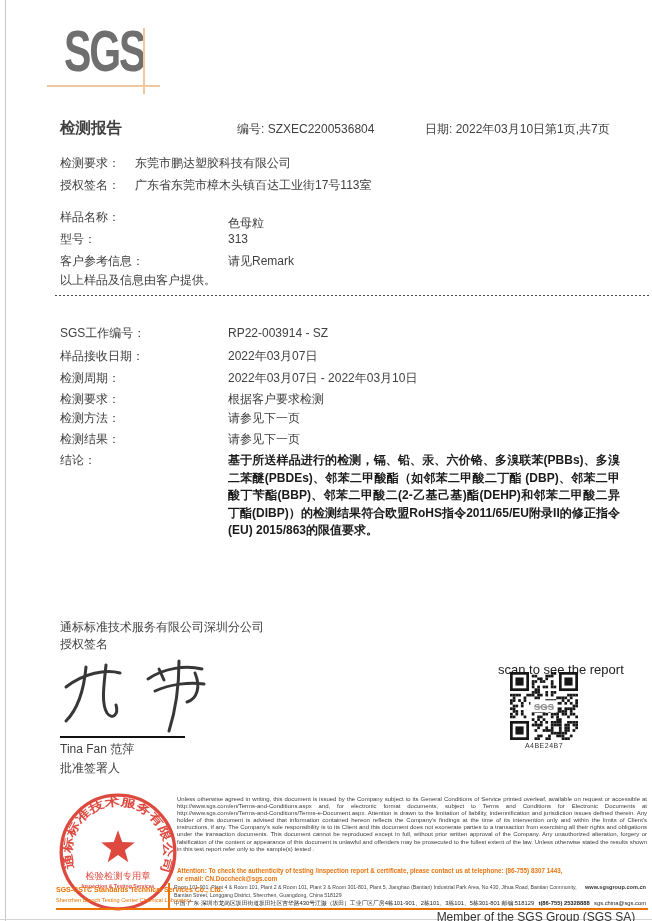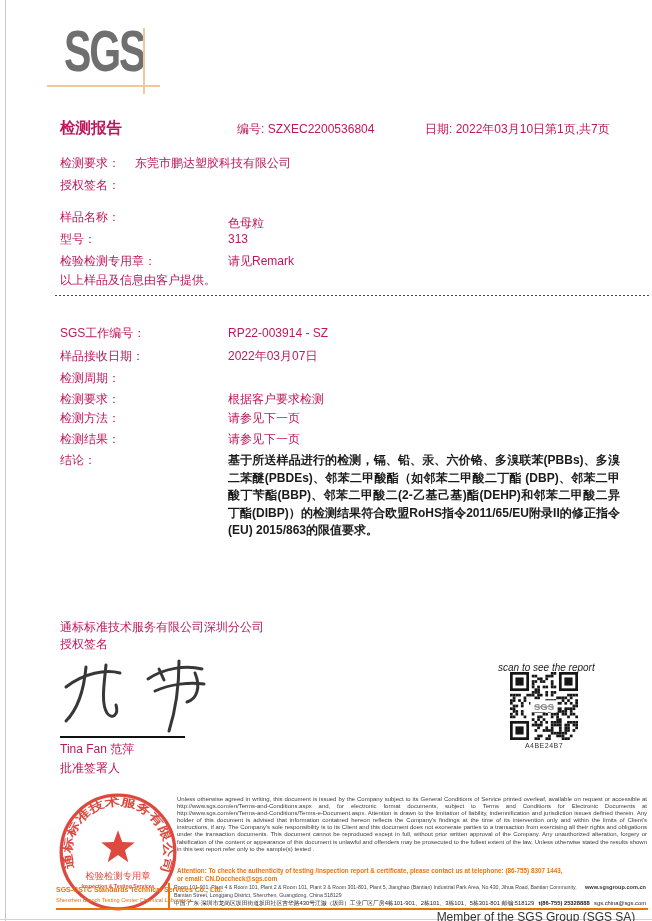--- a/index.html
+++ b/index.html
@@ -1,29 +1,29 @@
 <!DOCTYPE html>
 <html><head>
 <meta charset="utf-8">
 <style>
   * { margin:0; padding:0; box-sizing:border-box; }
   html,body { background:#ededed; font-family:"Liberation Sans", sans-serif; }
   .page { position:relative; width:652px; height:921px; background:#ffffff; overflow:hidden;
           font-family:"Liberation Sans", sans-serif; color:#1a1a1a; }
   .abs { position:absolute; }
-  .lbl { font-size:12px; line-height:15px; color:#be185d; white-space:nowrap; }
+  .lbl { font-size:12px; line-height:15px; color:#404040; white-space:nowrap; }
   .title { font-size:15.5px; font-weight:bold; }
   .logo { font-size:57px; font-weight:bold; color:#6f6f6f; letter-spacing:-3px;
           display:inline-block; transform:scaleX(.72); transform-origin:0 50%; line-height:58px; }
   .tan-v { width:1.5px; background:#eec9a0; }
   .tan-h { height:1.5px; background:#eec9a0; }
   .dashline { height:1px; background:repeating-linear-gradient(90deg,#4a4a4a 0 2px,transparent 2px 4px); }
   .para { font-size:12px; line-height:17.5px; color:#1a1a1a; text-align:justify;font-weight:bold; }
   .sig-line { height:1.5px; background:#111; }
-  .qr-caption { font-size:10px; color:#222; text-align:right; white-space:nowrap;font-style:italic; }
+  .qr-caption { font-size:13px; color:#222; text-align:right; white-space:nowrap; }
   .qr-code-text { font-size:7px; color:#333; text-align:center; letter-spacing:.5px; }
   .disclaimer { font-size:6px; line-height:7.1px; color:#3d3d3d; text-align:justify; }
   .attention { font-size:6.3px; line-height:7.6px; font-weight:bold; color:#e87511; }
   .addr-block { border-left:2px solid #ee7203; padding-left:4px; color:#333; }
   .addr-row { display:flex; justify-content:space-between; align-items:baseline; }
   .addr-en { font-size:5.2px; line-height:8px; color:#444; }
   .addr-site { font-size:5.6px; font-weight:bold; color:#333; }
   .addr-cn { font-size:5.8px; line-height:9px; color:#222; }
   .member { font-size:12px; color:#333; text-align:center; }
   .orange-rule { height:2px; background:#ee7203; }
@@ -46,36 +46,38 @@
   <div class="abs tan-h" style="left:47px;top:85px;width:113px"></div>
 
   <div class="abs lbl title" style="left:60px;top:120px">检测报告</div>
   <div class="abs lbl" style="left:237px;top:122px">编号: SZXEC2200536804</div>
   <div class="abs lbl" style="left:425px;top:122px">日期: 2022年03月10日</div>
   <div class="abs lbl" style="left:545px;top:122px">第1页,共7页</div>
 
   <div class="abs lbl" style="left:60px;top:156px">检测要求：</div>
   <div class="abs lbl" style="left:135px;top:156px">东莞市鹏达塑胶科技有限公司</div>
   <div class="abs lbl" style="left:60px;top:178px">授权签名：</div>
+  <div class="abs lbl" style="left:135px;top:178px">广东省东莞市樟木头镇百达工业街17号113室</div>
 
   <div class="abs lbl" style="left:60px;top:210px">样品名称：</div>
   <div class="abs lbl" style="left:228px;top:216px">色母粒</div>
   <div class="abs lbl" style="left:60px;top:232px">型号：</div>
   <div class="abs lbl" style="left:228px;top:232px">313</div>
-  <div class="abs lbl" style="left:60px;top:254px">检验检测专用章：</div>
+  <div class="abs lbl" style="left:60px;top:254px">客户参考信息：</div>
   <div class="abs lbl" style="left:228px;top:254px">请见Remark</div>
   <div class="abs lbl" style="left:60px;top:273px">以上样品及信息由客户提供。</div>
 
   <div class="abs dashline" style="left:55px;top:295px;right:2px"></div>
 
   <div class="abs lbl" style="left:60px;top:326px">SGS工作编号：</div>
   <div class="abs lbl" style="left:228px;top:326px">RP22-003914 - SZ</div>
   <div class="abs lbl" style="left:60px;top:349px">样品接收日期：</div>
   <div class="abs lbl" style="left:228px;top:349px">2022年03月07日</div>
   <div class="abs lbl" style="left:60px;top:371px">检测周期：</div>
+  <div class="abs lbl" style="left:228px;top:371px">2022年03月07日 - 2022年03月10日</div>
   <div class="abs lbl" style="left:60px;top:392px">检测要求：</div>
   <div class="abs lbl" style="left:228px;top:392px">根据客户要求检测</div>
   <div class="abs lbl" style="left:60px;top:411px">检测方法：</div>
   <div class="abs lbl" style="left:228px;top:411px">请参见下一页</div>
   <div class="abs lbl" style="left:60px;top:432px">检测结果：</div>
   <div class="abs lbl" style="left:228px;top:432px">请参见下一页</div>
 
   <div class="abs lbl" style="left:60px;top:453px">结论：</div>
   <div class="abs para" style="left:228px;top:452px;width:392px">基于所送样品进行的检测，镉、铅、汞、六价铬、多溴联苯(PBBs)、多溴二苯醚(PBDEs)、邻苯二甲酸酯（如邻苯二甲酸二丁酯 (DBP)、邻苯二甲酸丁苄酯(BBP)、邻苯二甲酸二(2-乙基己基)酯(DEHP)和邻苯二甲酸二异丁酯(DIBP)）的检测结果符合欧盟RoHS指令2011/65/EU附录II的修正指令(EU) 2015/863的限值要求。</div>
 

